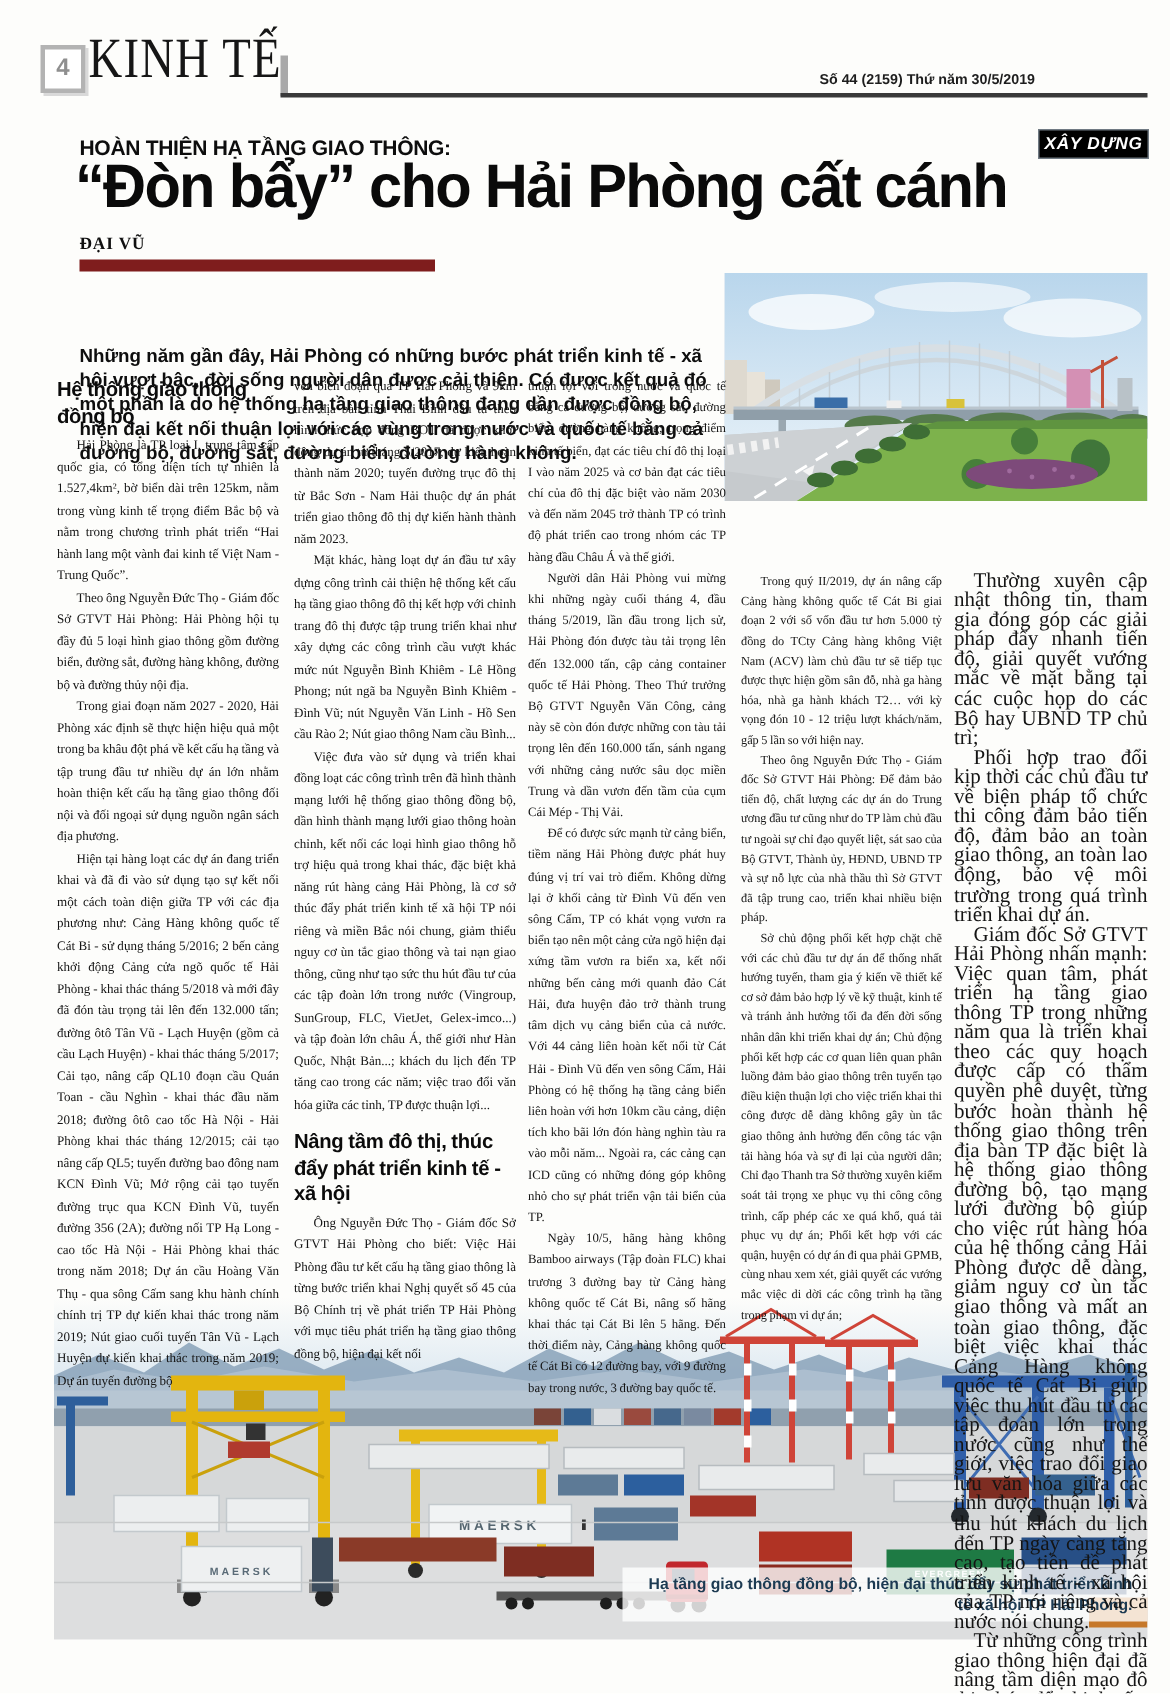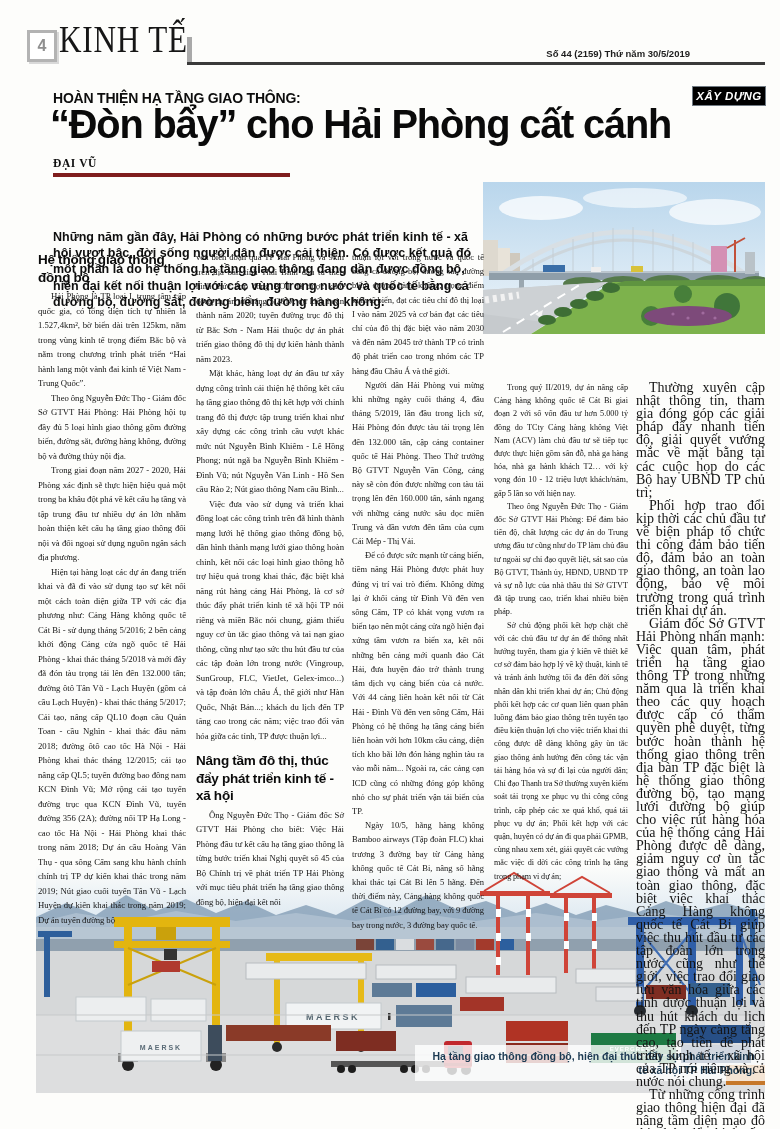--- a/index.html
+++ b/index.html
@@ -13,21 +13,21 @@
            color:#161616;transform:scaleX(.82);transform-origin:left top;letter-spacing:1px;white-space:nowrap;}
   .mast-tick{position:absolute;left:187px;top:37px;width:5px;height:27px;background:#a9a9a9;}
   .mast-rule{position:absolute;left:187px;top:62px;width:578px;height:3px;background:#3a3a3a;}
   .issue{position:absolute;top:48px;right:90px;font:bold 9.5px "Liberation Sans",sans-serif;color:#1d1d1d;white-space:nowrap;}
   .logo{position:absolute;top:44px;right:14px;width:72px;height:18px;background:#000000;border:1px solid #707a83;
         color:#fff;font:italic bold 11.5px/18px "Liberation Sans",sans-serif;text-align:center;letter-spacing:.5px;margin-top:42px;}
   
   .kicker{position:absolute;left:53px;top:90px;font:bold 14px "Liberation Sans",sans-serif;letter-spacing:-.2px;color:#0d0d0d;}
   .headline{position:absolute;left:50px;top:103px;width:720px;font:bold 41px/1.05 "Liberation Sans",sans-serif;
             letter-spacing:-1.2px;color:#0a0a0a;transform:scaleX(.97);transform-origin:left top;white-space:nowrap;}
-  .byline{position:absolute;left:53px;top:157px;width:237px;border-bottom:4px solid #7f1d1d;padding-bottom:4px;
+  .byline{position:absolute;left:53px;top:157px;width:237px;border-bottom:8px solid #7f1d1d;padding-bottom:4px;
           font:bold 11.5px "Liberation Serif",serif;letter-spacing:.6px;color:#101010;}
   .lead{position:absolute;left:53px;top:181px;width:424px;font:bold 12.5px/16.2px "Liberation Sans",sans-serif;
         color:#0e0e0e;text-align:left;margin-top:48px;}
   
   .photo-top{position:absolute;left:483px;top:182px;width:282px;height:152px;z-index:1;overflow:hidden;background:#cfe0ee;}
   .caption-top{position:absolute;left:494px;top:338px;width:271px;font:bold 10.5px/13.6px "Liberation Sans",sans-serif;
         text-align:justify;color:#0d0d0d;z-index:2;}
   .photo-bottom{position:absolute;left:36px;top:865px;width:729px;height:228px;z-index:1;}
   .caption-bottom{position:absolute;right:0;bottom:12px;max-width:330px;background:rgba(255,255,255,.8);
         padding:4px 10px;font:bold 10.5px/14px "Liberation Sans",sans-serif;color:#1c3a52;text-align:right;}

